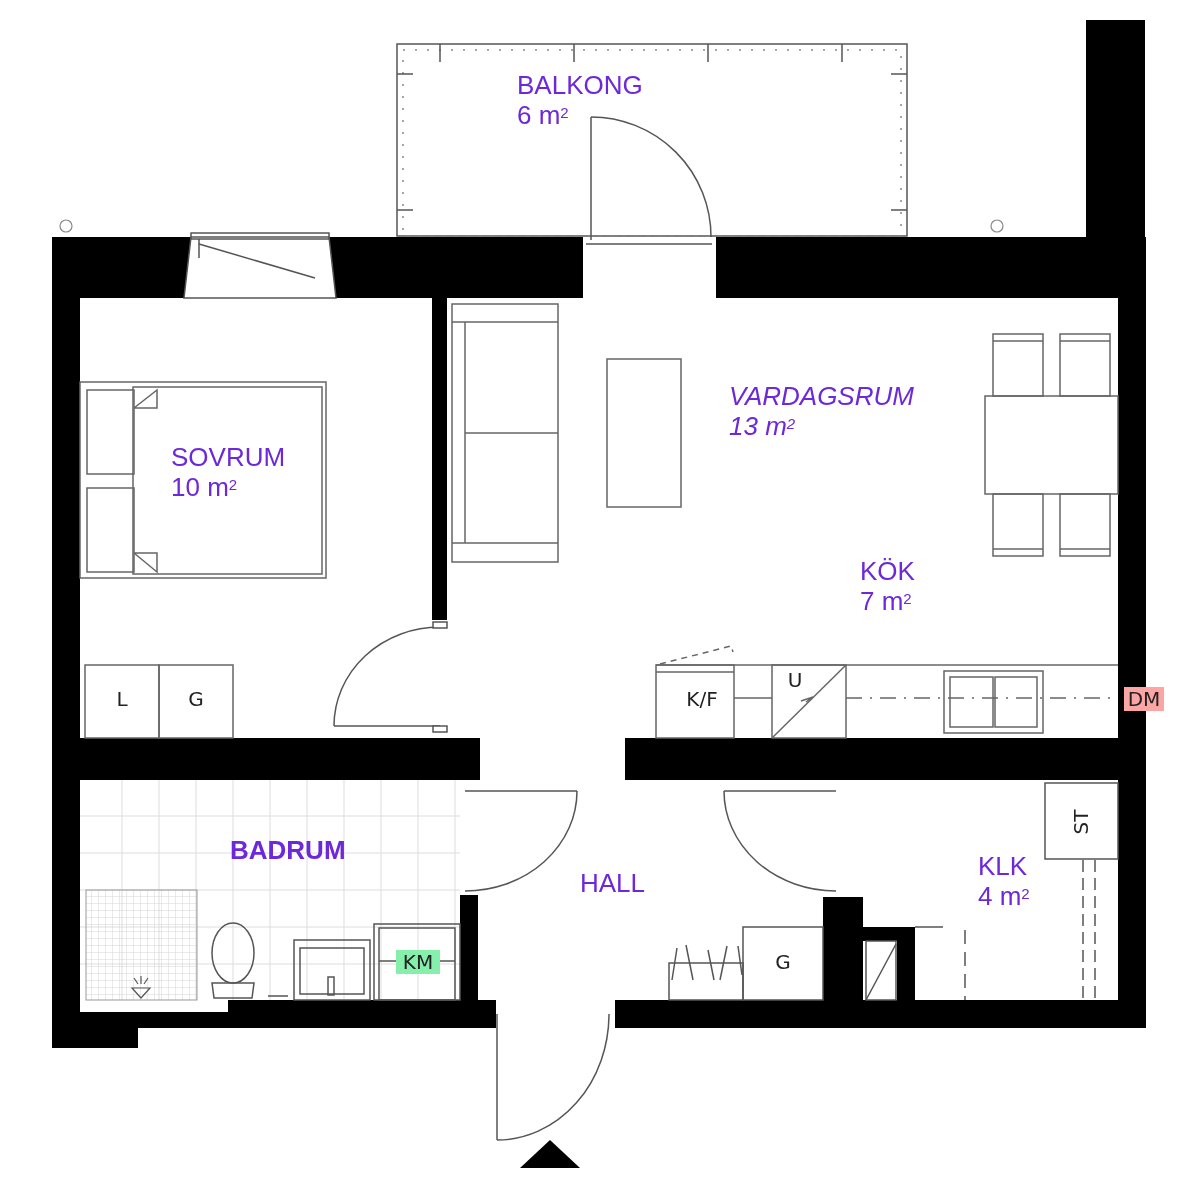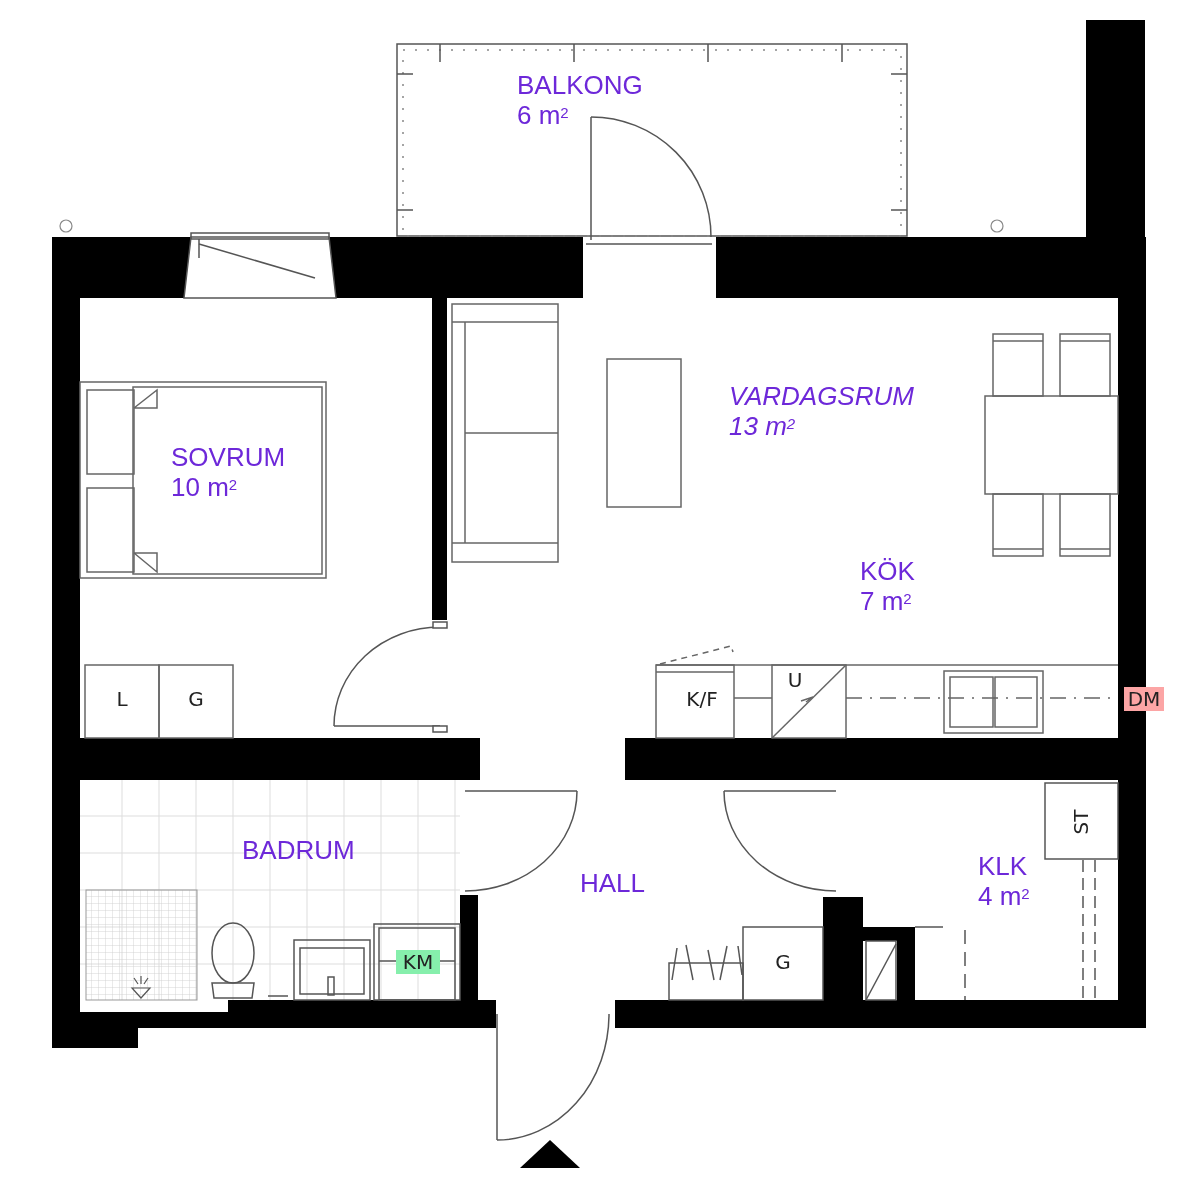--- a/index.html
+++ b/index.html
@@ -226,21 +226,21 @@
   <div><span>10 m</span><sup>2</sup></div>
 </div>
 <div class="lbl" style="left:729px;top:381px;font-style:italic;">
   <div>VARDAGSRUM</div>
   <div><span>13 m</span><sup>2</sup></div>
 </div>
 <div class="lbl" style="left:860px;top:556px;">
   <div>KÖK</div>
   <div><span>7 m</span><sup>2</sup></div>
 </div>
-<div class="lbl" style="left:242px;top:835px;">
+<div class="lbl" style="left:230px;top:835px;font-weight:bold;">
   <div>BADRUM</div>
 </div>
 <div class="lbl" style="left:580px;top:868px;">
   <div>HALL</div>
 </div>
 <div class="lbl" style="left:978px;top:851px;">
   <div>KLK</div>
   <div><span>4 m</span><sup>2</sup></div>
 </div>
 

